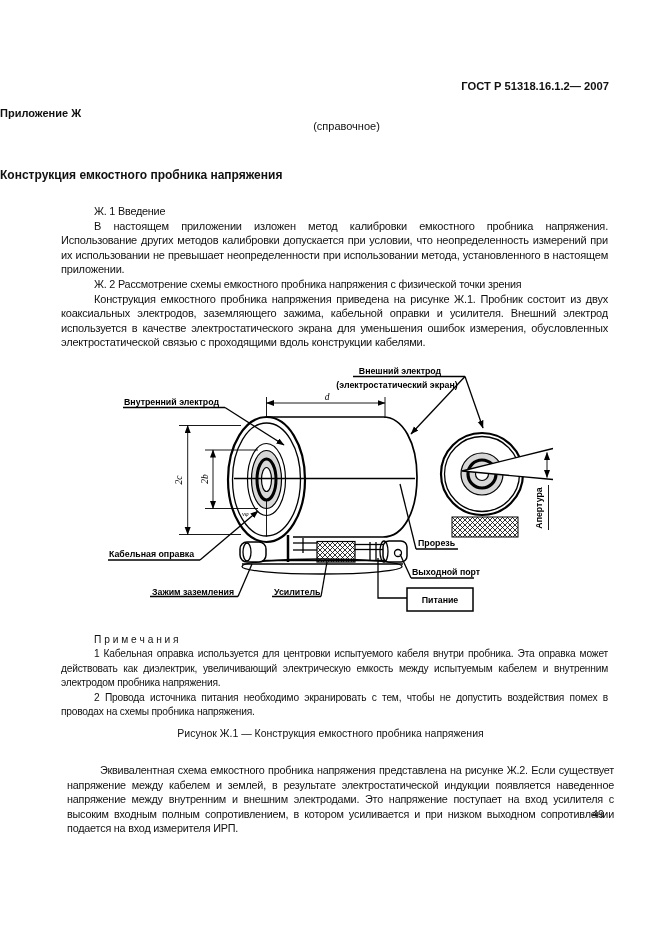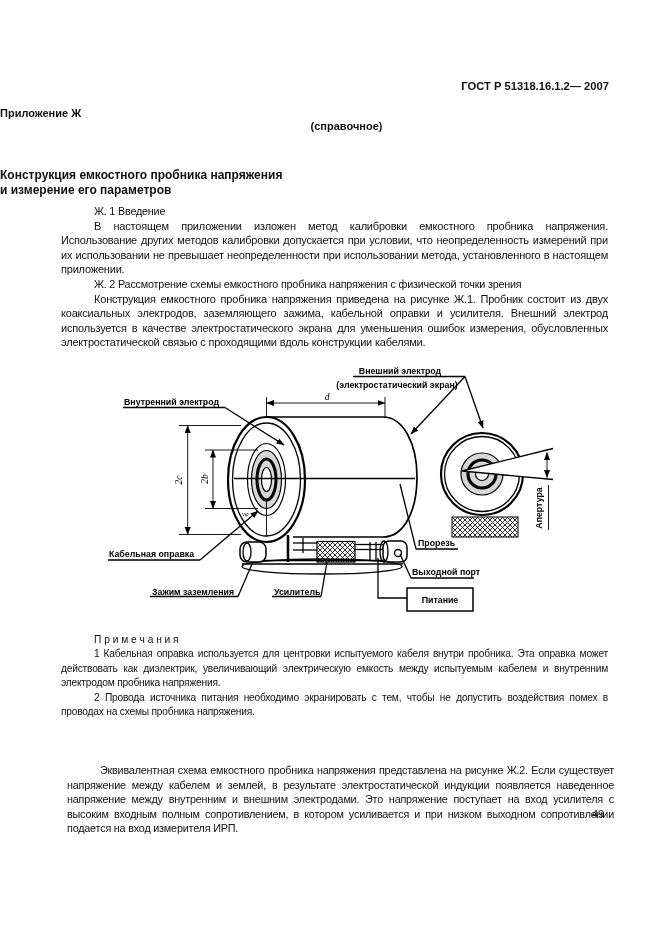--- a/index.html
+++ b/index.html
@@ -4,21 +4,21 @@
 <style>
   html,body{margin:0;padding:0;background:#e8e8e8;}
   .page{
     position:relative;width:661px;height:936px;background:#ffffff;
     font-family:"Liberation Sans",sans-serif;color:#111;overflow:hidden;
     margin:0 auto;
   }
   .abs{position:absolute;}
   .hdr{top:80px;right:52px;font-size:11.2px;font-weight:bold;}
   .annex1{top:107px;left:0;right:0;font-size:11px;font-weight:bold;}
-  .annex2{top:120px;left:0;right:0;text-align:center;font-size:11px;font-weight:bold;padding-left:32px;}
+  .annex2{top:120px;left:0;right:0;text-align:center;font-size:11px;font-weight:normal;padding-left:32px;}
   .doc-title{top:168px;left:0;right:0;text-align:left;font-size:12px;font-weight:bold;line-height:15px;}
   .bodyflow{top:204px;left:61px;width:547px;}
   .bodyflow p, .notes p{margin:0;}
   .h{font-weight:normal;text-indent:33px;font-size:10.8px;line-height:14.6px;letter-spacing:-0.2px;}
   .p{text-align:justify;text-indent:33px;font-size:11px;line-height:14.6px;letter-spacing:-0.2px;}
   .notes{top:633px;left:61px;width:547px;}
   .notes-h{text-indent:33px;font-size:10.2px;line-height:14.4px;}
   .note{text-align:justify;text-indent:33px;font-size:10.2px;line-height:14.4px;letter-spacing:-0.2px;}
   .caption{top:727px;left:0;right:0;text-align:center;font-size:10.5px;}
   .closing{top:757px;left:61px;width:547px;text-align:justify;text-indent:33px;
@@ -35,21 +35,20 @@
 <body>
 
 <div class="page">
 
   <div class="abs hdr">ГОСТ Р 51318.16.1.2— 2007</div>
   <div class="abs annex1">Приложение Ж</div>
   <div class="abs annex2">(справочное)</div>
 
   <div class="abs doc-title">
     <div>Конструкция емкостного пробника напряжения</div>
-    <div>и измерение его параметров</div>
   </div>
 
   <div class="abs bodyflow">
     <p class="h">Ж. 1 Введение</p>
     <p class="p">В настоящем приложении  изложен  метод калибровки емкостного пробника напряжения.  Использование других  методов калибровки допускается при условии, что неопределенность измерений при их использовании не превышает неопределенности  при использовании метода,   установленного в настоящем приложении.</p>
     <p class="h">Ж. 2 Рассмотрение схемы емкостного пробника напряжения с  физической  точки зрения</p>
     <p class="p">Конструкция емкостного пробника напряжения приведена на рисунке Ж.1.  Пробник состоит из двух коаксиальных электродов, заземляющего зажима, кабельной оправки и усилителя. Внешний электрод используется в качестве электростатического экрана для уменьшения ошибок измерения,  обусловленных  электростатической связью с проходящими  вдоль  конструкции  кабелями.</p>
   </div>
 
   <svg class="fig" width="475" height="265" viewBox="0 0 475 265">
@@ -163,18 +162,19 @@
     <rect x="307" y="228" width="66" height="23" fill="#fff" stroke="#000" stroke-width="1.5"></rect>
     <text x="340" y="243" text-anchor="middle" font-size="9.5">Питание</text>
   </svg>
 
   <div class="abs notes">
     <p class="notes-h">П р и м е ч а н и я</p>
     <p class="note">1 Кабельная оправка используется для центровки испытуемого кабеля внутри пробника. Эта оправка может действовать как диэлектрик, увеличивающий электрическую емкость между испытуемым кабелем и внутренним электродом пробника напряжения.</p>
     <p class="note">2 Провода источника питания необходимо экранировать с тем, чтобы не допустить воздействия помех в проводах  на схемы пробника напряжения.</p>
   </div>
 
+  <div class="abs caption">Рисунок Ж.1 — Конструкция емкостного пробника напряжения</div>
 
   <p class="abs closing">Эквивалентная схема емкостного пробника напряжения представлена  на рисунке Ж.2. Если существует напряжение между кабелем и землей, в результате электростатической индукции появляется наведенное напряжение между внутренним и внешним электродами. Это напряжение поступает на вход усилителя с высоким входным  полным  сопротивлением,  в котором  усиливается  и при низком  выходном сопротивлении  подается на  вход  измерителя ИРП.</p>
 
   <div class="abs pagenum">49</div>
 
 </div>
 
 </body></html>

